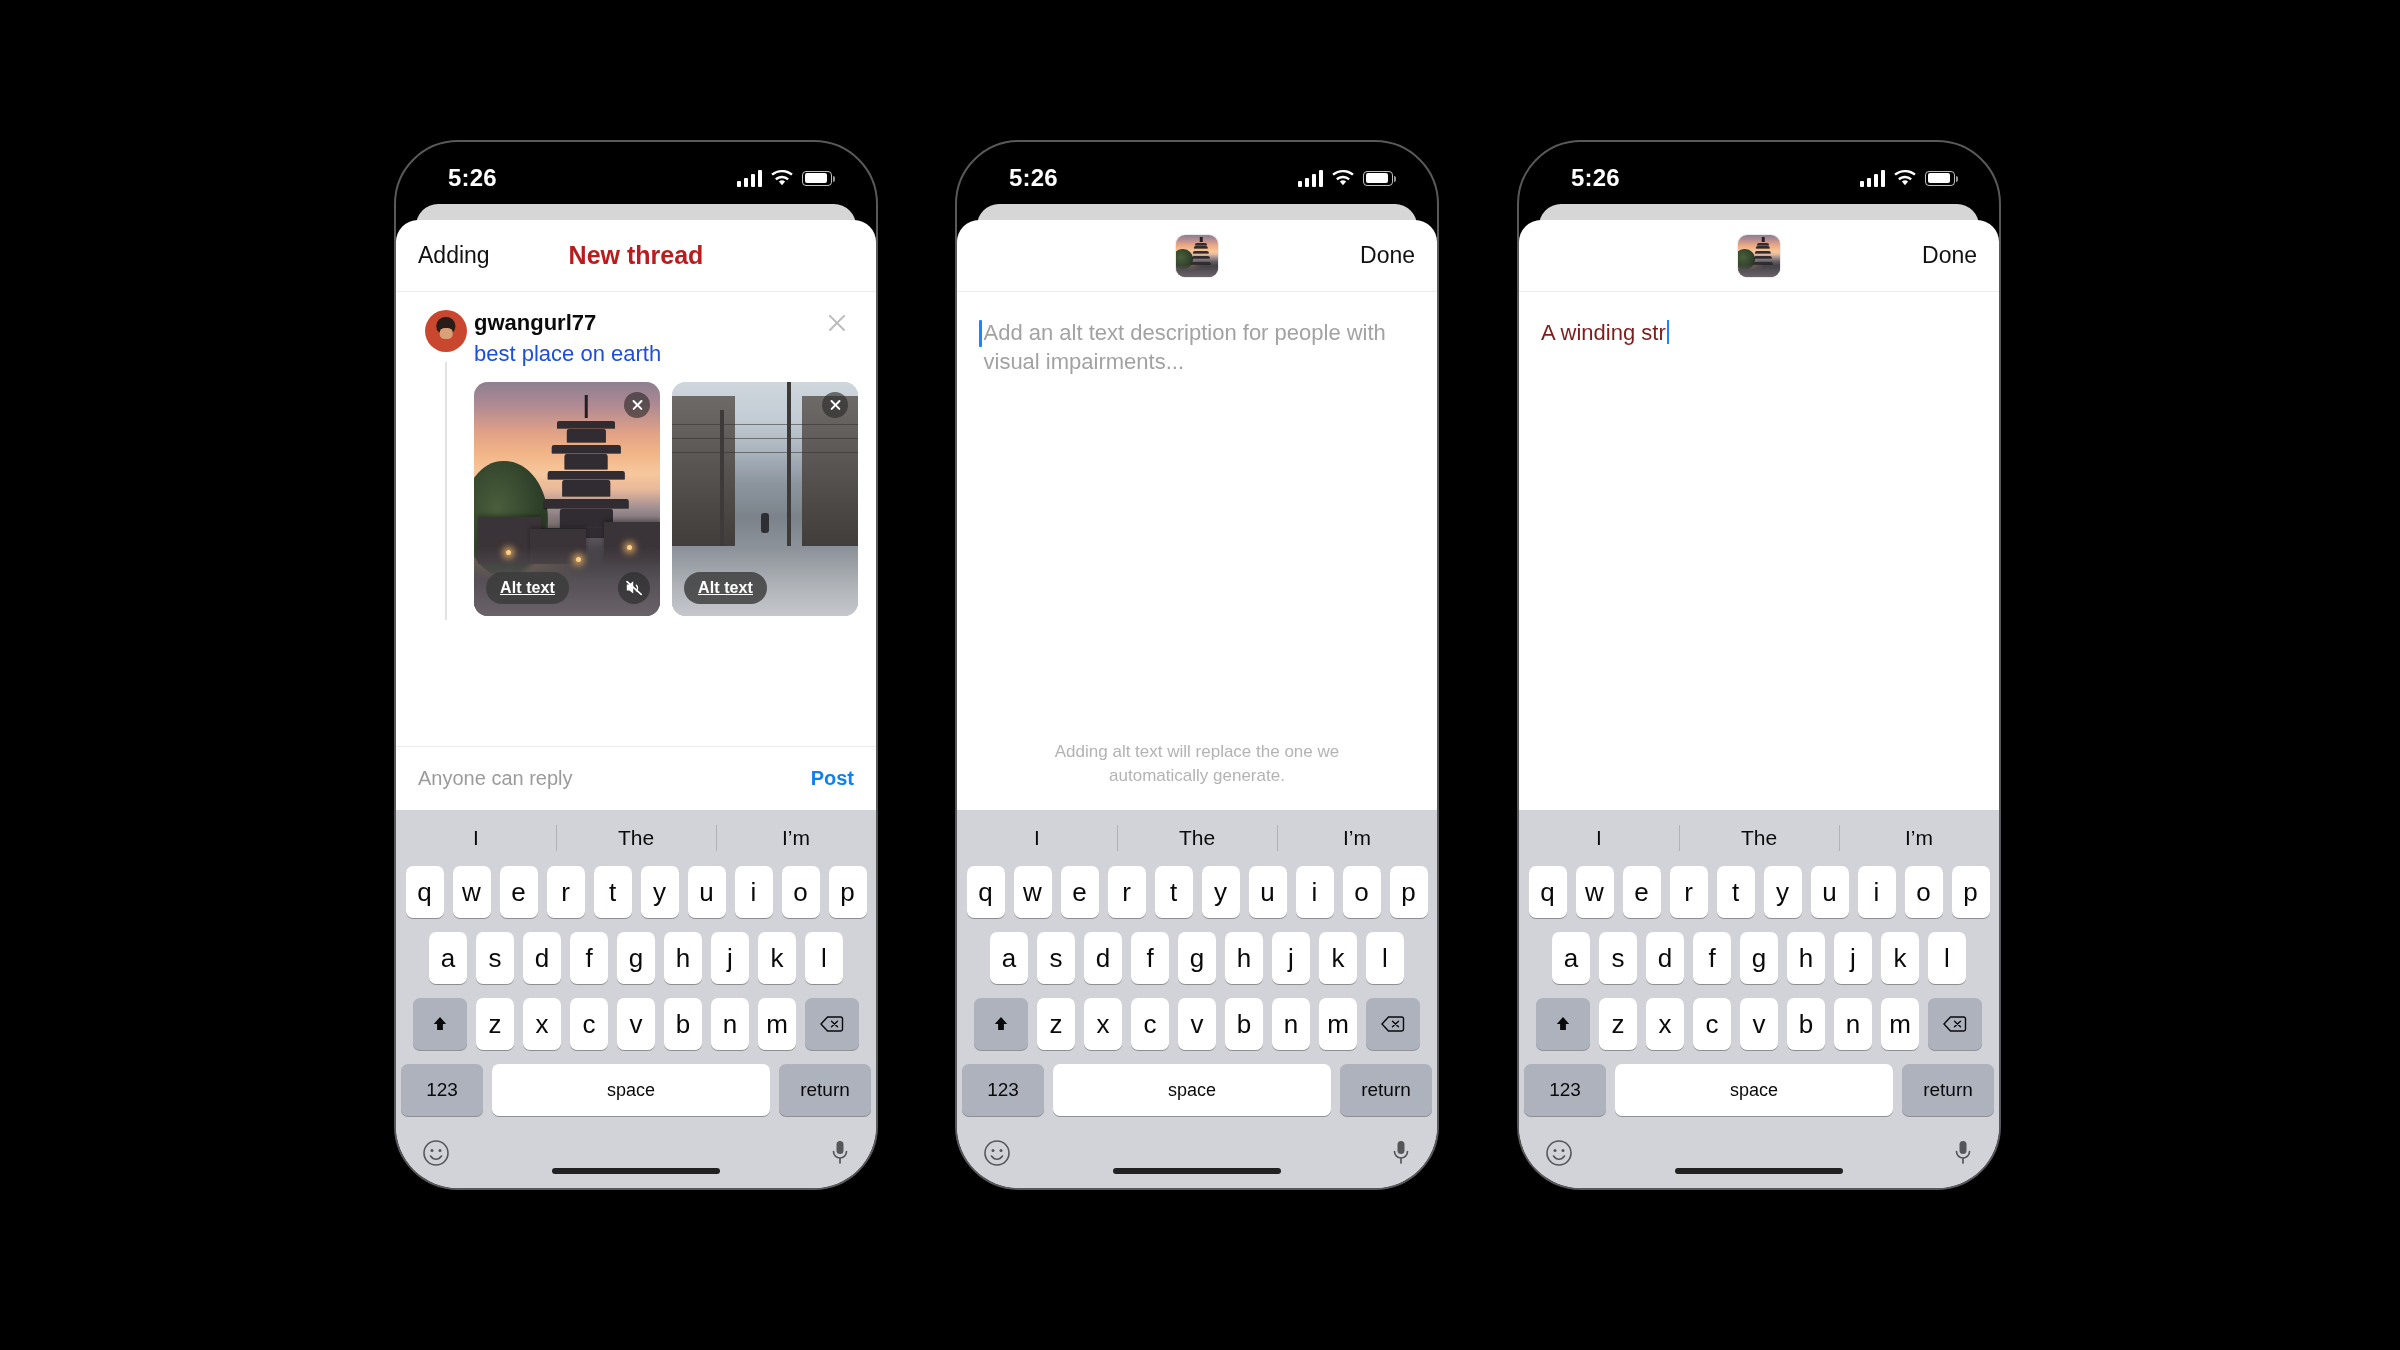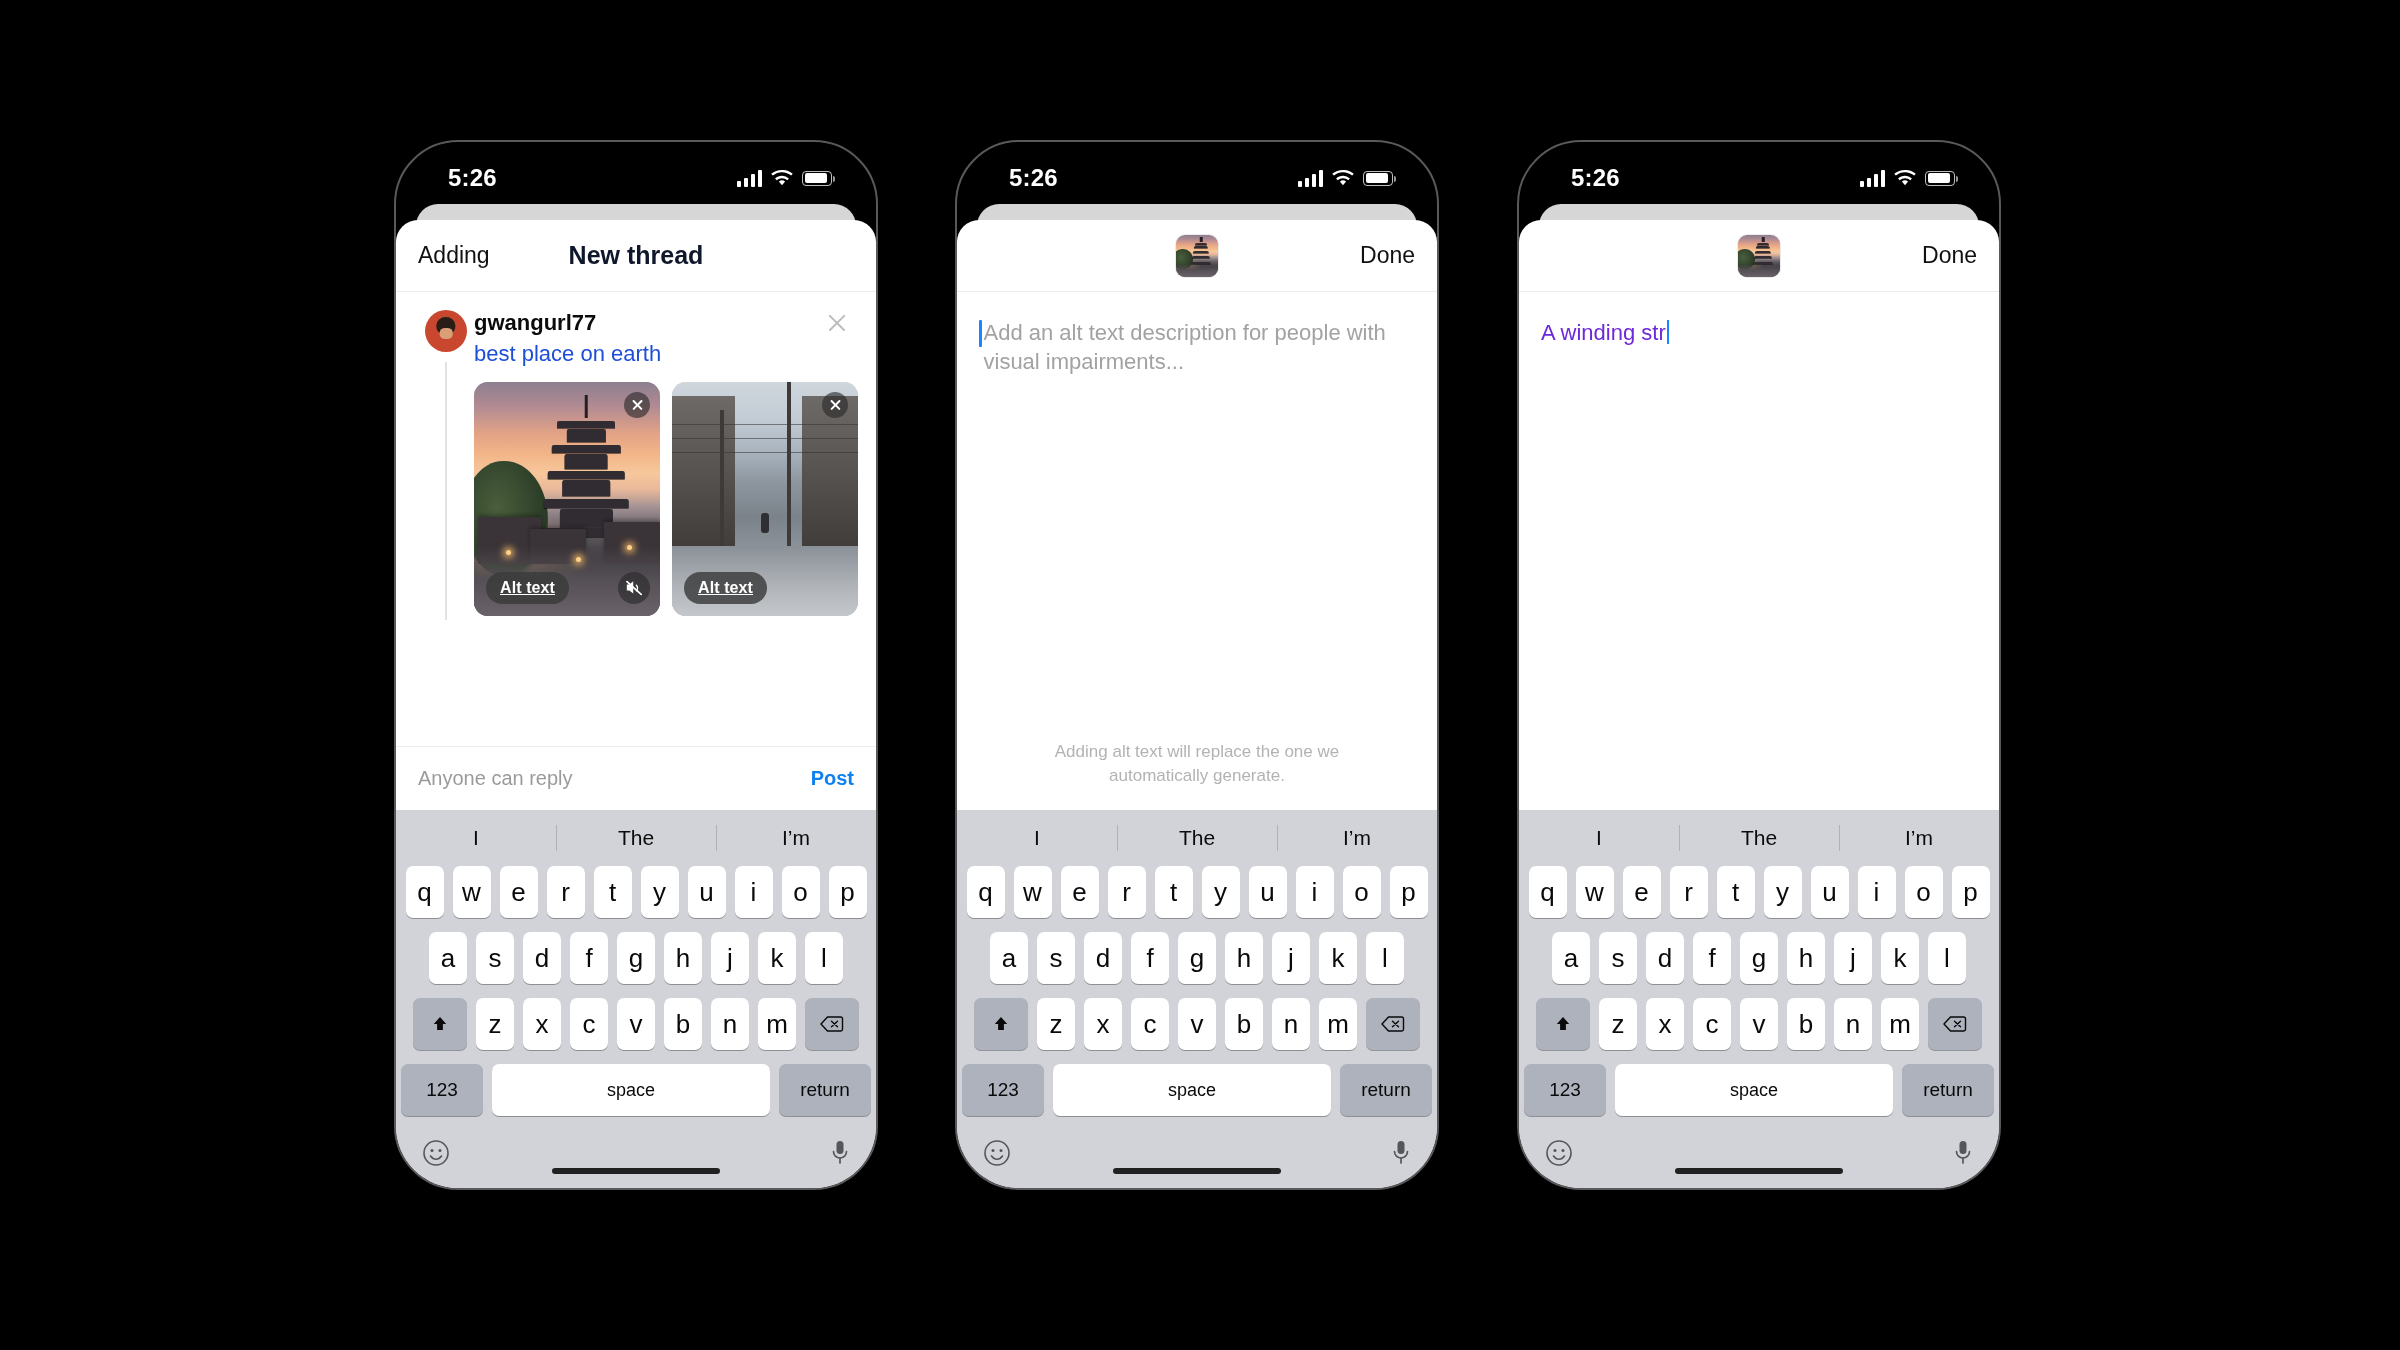--- a/index.html
+++ b/index.html
@@ -100,21 +100,21 @@
     font-size: 23px;
     color: #111;
     font-weight: 400;
   }
   .nav-title {
     position: absolute;
     left: 0; right: 0;
     text-align: center;
     font-size: 25px;
     font-weight: 700;
-    color: #0f172a;
+    color: #b91c1c;
     pointer-events: none;
   }
   .nav-done {
     margin-left: auto;
     font-size: 23px;
     color: #111;
     font-weight: 400;
   }
   .nav-thumb {
     position: absolute;
@@ -251,21 +251,21 @@
     border-radius: 1px;
   }
   .alt-placeholder {
     font-size: 22px;
     color: #a2a2a2;
     line-height: 1.33;
     margin-left: 2px;
   }
   .alt-typed {
     font-size: 22px;
-    color: #6d28d9;
+    color: #7f1d1d;
     line-height: 1.33;
   }
   .caret-after {
     display: inline-block;
     width: 2.5px; height: 24px;
     background: #1b84ff;
     vertical-align: -4px;
     margin-left: 1px;
   }
   .alt-hint {

